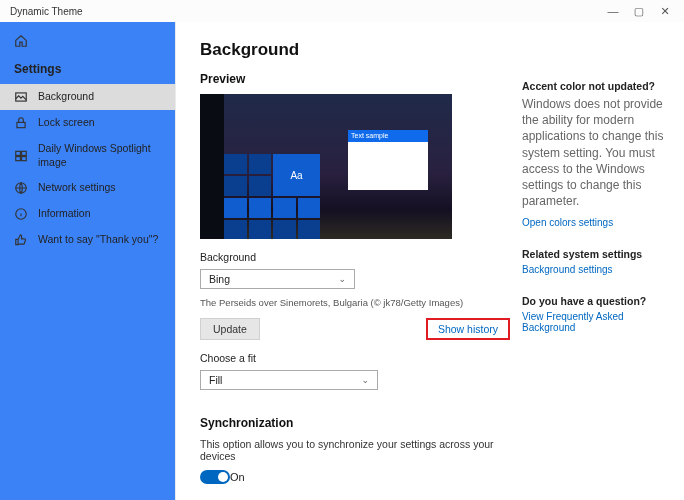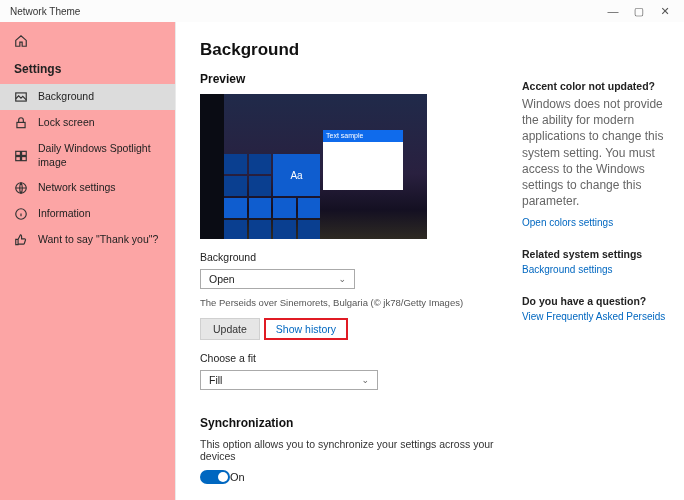--- a/index.html
+++ b/index.html
@@ -26,21 +26,21 @@
     display: flex; align-items: center; justify-content: center;
     font-size: 11px; color: #555; cursor: default;
   }
   .app {
     display: flex;
     height: calc(100% - 22px);
   }
   
   .sidebar {
     width: 176px;
-    background: #fca5a5;
+    background: #3b82f6;
     border-right: 1px solid #eaeaea;
     padding: 8px 0 0 0;
   }
   .nav-home {
     padding: 4px 14px 14px 14px;
   }
   .nav-home svg { display:block; }
   .nav-section {
     padding: 0 14px 8px 14px;
     font-size: 12px;
@@ -84,21 +84,21 @@
     margin-bottom: 12px;
     color: #111;
   }
   h2.section {
     font-size: 12px;
     font-weight: 600;
     margin: 10px 0 8px 0;
     color: #111;
   }
   .preview {
-    width: 227px;
+    width: 252px;
     height: 145px;
     background: linear-gradient(180deg, #202a4a 0%, #29203f 55%, #141022 80%, #2e2a23 100%);
     position: relative;
     overflow: hidden;
     padding-left: 41px;
   }
   .preview .taskbar {
     position:absolute; left:0; width:24px; top:0; bottom:0;
     background:#0a0c14;
   }
@@ -130,21 +130,21 @@
   .select {
     width: 155px;
     border: 1px solid #aaa;
     padding: 3px 8px;
     font-size: 10.5px;
     background: #fff;
     display: flex; justify-content: space-between; align-items: center;
   }
   .select.wide { width: 178px; }
   .select .chev { color:#666; font-size:9px; }
-  .btnrow { display:flex; gap:4px; margin-bottom:8px; align-items:center; }
+  .btnrow { display:flex; gap:4px; margin-bottom:8px; align-items:center;justify-content:space-between; }
   .btn {
     padding: 4px 12px;
     font-size: 10.5px;
     background:#e6e6e6;
     border:1px solid #d0d0d0;
     color:#333;
   }
   .linkbtn {
     padding: 3px 10px;
     font-size: 10.5px;
@@ -192,21 +192,21 @@
     font-size: 10px;
     text-decoration: none;
     display: block;
     margin-bottom: 20px;
   }
 </style>
 </head>
 <body>
 
 <div class="titlebar">
-  <span class="title">Network Theme</span>
+  <span class="title">Dynamic Theme</span>
   <span class="winbtn">—</span>
   <span class="winbtn">▢</span>
   <span class="winbtn">✕</span>
 </div>
 
 <div class="app">
 
   <nav class="sidebar">
     <div class="nav-home">
       <svg width="14" height="14" viewBox="0 0 24 24" fill="none" stroke="#333" stroke-width="2">
@@ -294,21 +294,21 @@
             <div class="t sm"></div>
             <div class="t sm"></div>
         </div>
         <div class="window">
           <span class="wlabel">Text sample</span>
         </div>
       </div>
 
       <div class="label-small">Background</div>
       <div class="select">
-        <span>Open</span>
+        <span>Bing</span>
         <span class="chev">⌄</span>
       </div>
 
       <div class="caption">The Perseids over Sinemorets, Bulgaria (© jk78/Getty Images)</div>
 
       <div class="btnrow">
         <div class="btn">Update</div>
         <div class="linkbtn highlight-red">Show history</div>
       </div>
 
@@ -328,16 +328,16 @@
 
     <aside class="aside">
       <h3>Accent color not updated?</h3>
       <p>Windows does not provide the ability for modern applications to change this system setting. You must access to the Windows settings to change this parameter.</p>
       <a class="link">Open colors settings</a>
 
       <h3>Related system settings</h3>
       <a class="link">Background settings</a>
 
       <h3>Do you have a question?</h3>
-      <a class="link">View Frequently Asked Perseids</a>
+      <a class="link">View Frequently Asked Background</a>
     </aside>
   </main>
 </div>
 
 </body></html>

